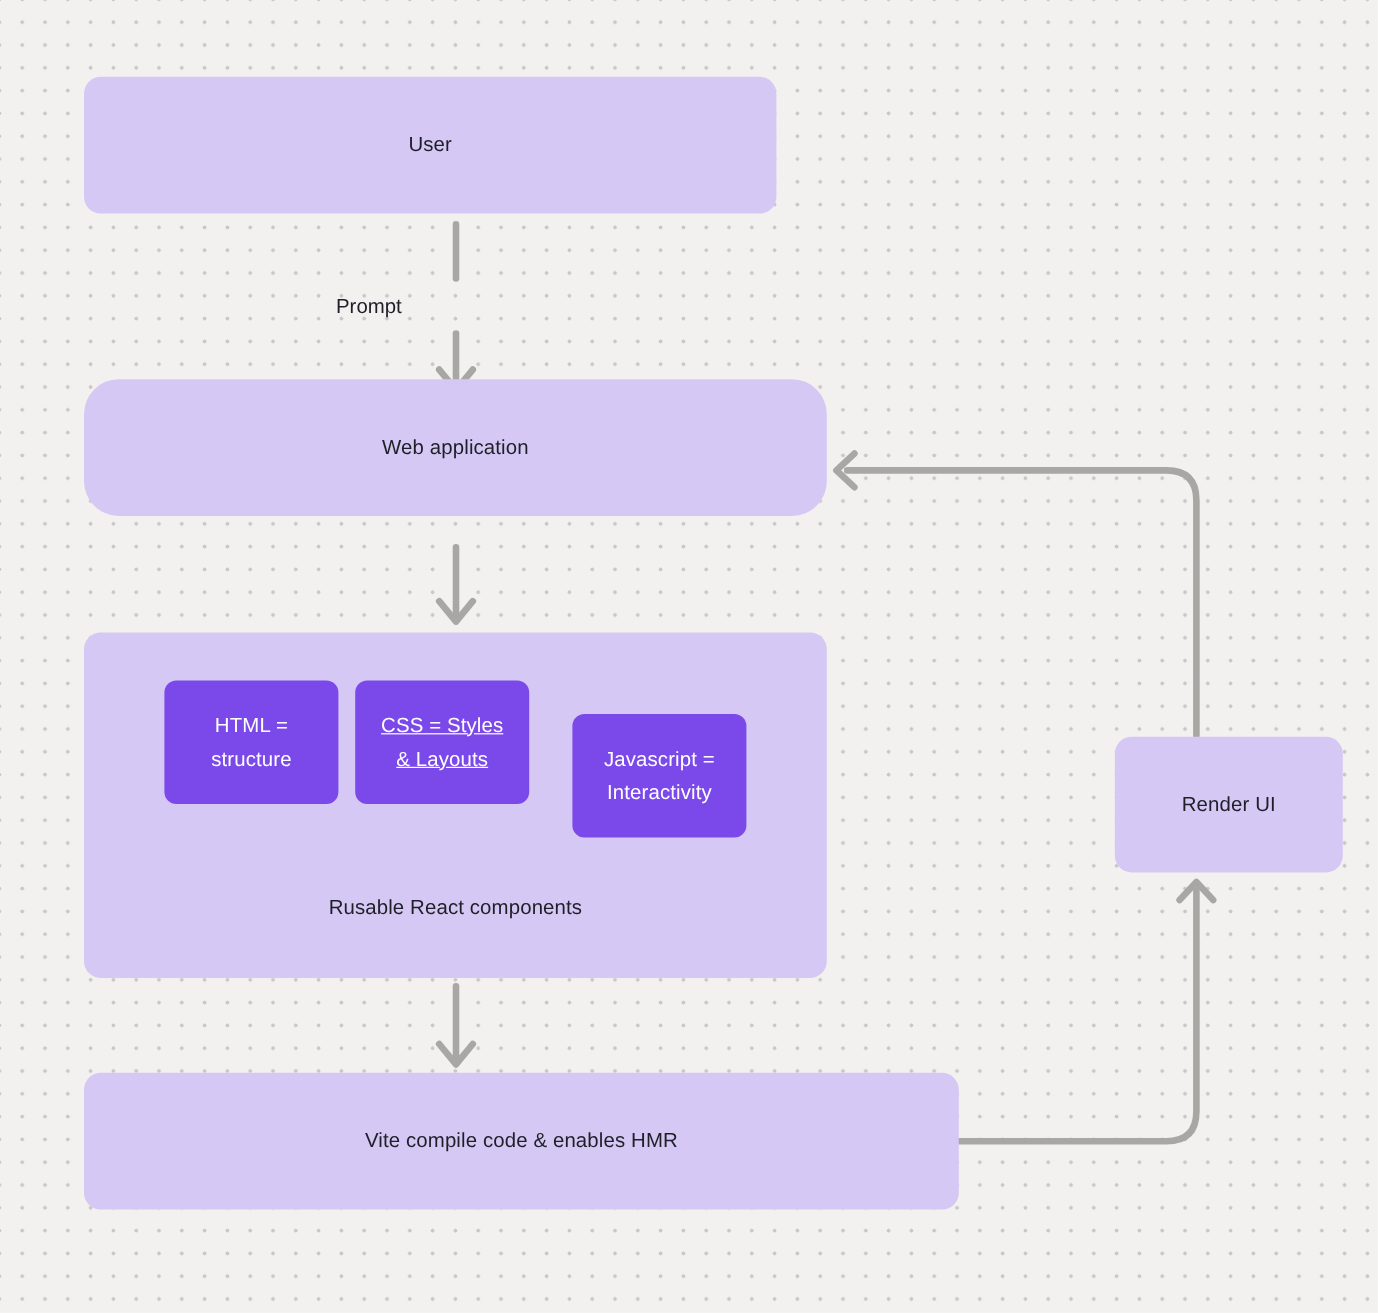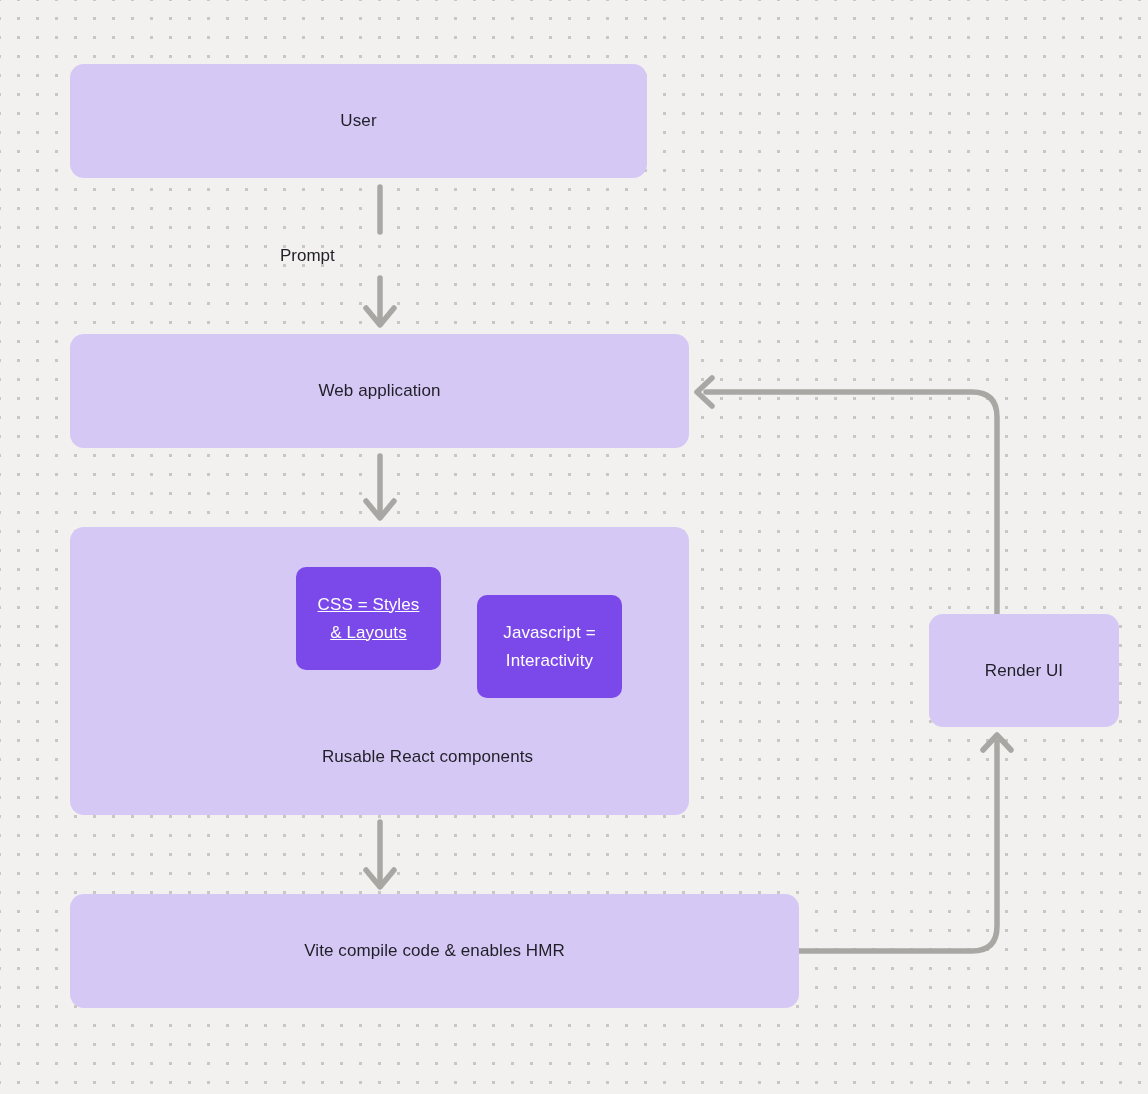--- a/index.html
+++ b/index.html
@@ -22,21 +22,21 @@
     background: #d6c8f4;
     border-radius: 14px;
     display: flex;
     align-items: center;
     justify-content: center;
     color: #1f1f28;
     font-size: 17px;
     letter-spacing: 0.1px;
   }
   .node-user          { left: 70px;  top: 64px;  width: 577px; height: 114px; }
-  .node-webapp        { left: 70px;  top: 334px; width: 619px; height: 114px; }
+  .node-webapp        { left: 70px;  top: 316px; width: 619px; height: 114px; border-radius: 29px; }
   .node-vite          { left: 70px;  top: 894px; width: 729px; height: 114px; }
   .node-render-ui     { left: 902px; top: 614px; width: 190px; height: 113px; margin-left: 27px; }
   .group-components   { left: 70px;  top: 527px; width: 619px; height: 288px; display: block; }
   .chip {
     position: absolute;
     top: 40px;
     width: 145px;
     height: 103px;
     background: #7b49e9;
     border-radius: 10px;
@@ -54,21 +54,20 @@
   .chip-css  { left: 226px; text-decoration: underline; }
   .chip-js   { left: 407px; margin-top: 28px; }
   .group-caption {
     position: absolute;
     left: 0;
     top: 220px;
     width: 100%;
     text-align: center;
     color: #1f1f28;
     font-size: 17px;
-    padding-left: 48px;
   }
   .edge-label {
     position: absolute;
     left: 280px;
     top: 246px;
     width: 200px;
     color: #1f1f28;
     font-size: 17px;
   }
   svg.connectors {
@@ -114,20 +113,23 @@
     <span>User</span>
   </div>
 
   <div class="edge-label">Prompt</div>
 
   <div class="node node-webapp">
     <span>Web application</span>
   </div>
 
   <div class="node group-components">
+    <div class="chip chip-html">
+      <span>HTML = structure</span>
+    </div>
     <div class="chip chip-css">
       <span>CSS = Styles &amp; Layouts</span>
     </div>
     <div class="chip chip-js">
       <span>Javascript = Interactivity</span>
     </div>
     <div class="group-caption">Rusable React components</div>
   </div>
 
   <div class="node node-vite">

